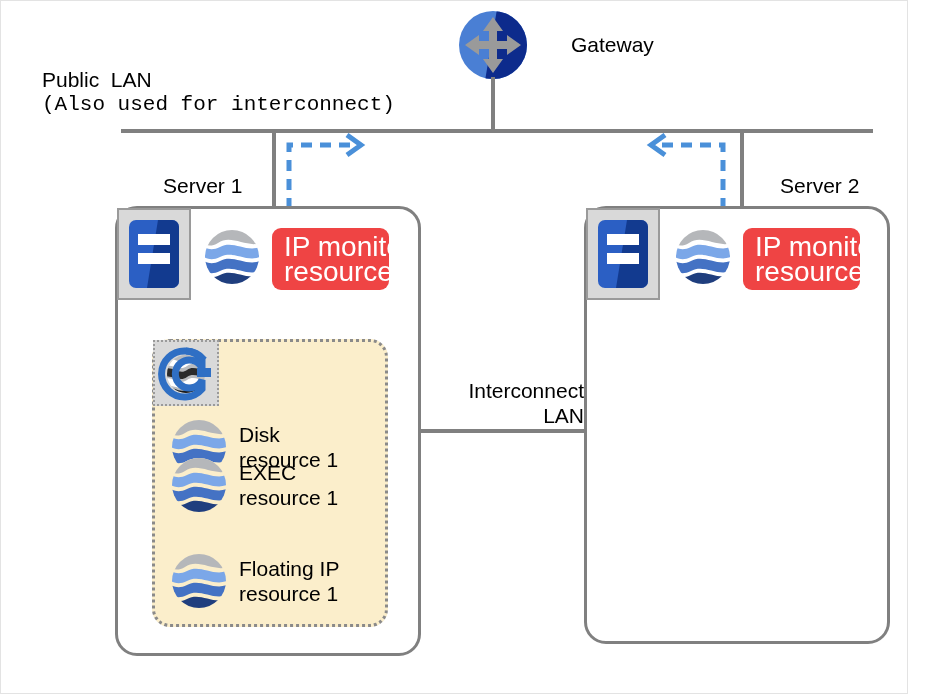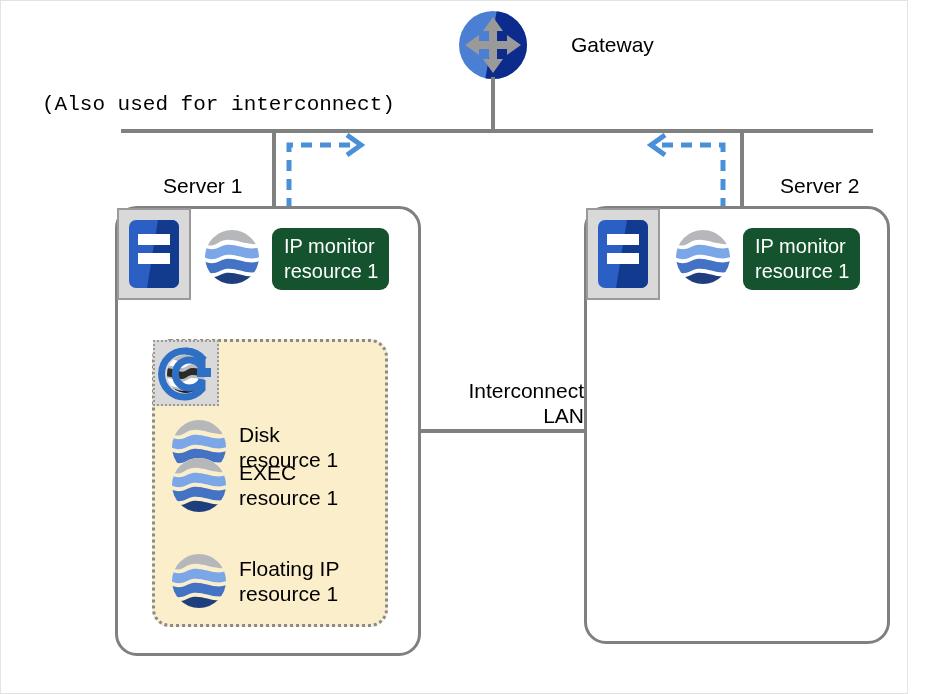--- a/index.html
+++ b/index.html
@@ -58,24 +58,24 @@
     display: flex;
     align-items: center;
     justify-content: center;
   }
   .icon-frame.dotted {
     border: 2px dotted #9a9a9a;
   }
 
   
   .badge {
-    background: #14532d;
+    background: #ef4444;
     color: #ffffff;
     border-radius: 9px;
-    font-size: 20px;
+    font-size: 28px;
     line-height: 25px;
     padding: 6px 10px 8px 12px;
     box-sizing: border-box;
     white-space: pre;
   }
 
   
   .res-row {
     display: flex;
     align-items: center;
@@ -115,20 +115,21 @@
         <polygon points="8,36 22,26 22,32 36,32 36,40 22,40 22,46"></polygon>
         <polygon points="64,36 50,46 50,40 36,40 36,32 50,32 50,26"></polygon>
       </g>
     </svg>
   </div>
 
   <div class="abs label" style="left:570px; top:31px;">Gateway</div>
 
   <div class="abs vline" style="left:490px; top:76px; height:56px;"></div>
 
+  <div class="abs label" style="left:41px; top:66px;">Public  LAN</div>
   <div class="abs label" style="left:41px; top:91px;font-family:Liberation Mono, monospace;">(Also used for interconnect)</div>
 
   <div class="abs hline" style="left:120px; top:128px; width:752px;"></div>
 
   <div class="abs vline" style="left:271px; top:128px; height:82px;"></div>
 
   <div class="abs vline" style="left:739px; top:128px; height:82px;"></div>
 
   <div class="abs" style="left:280px; top:132px;">
     <svg width="100" height="80" viewBox="0 0 100 80">

